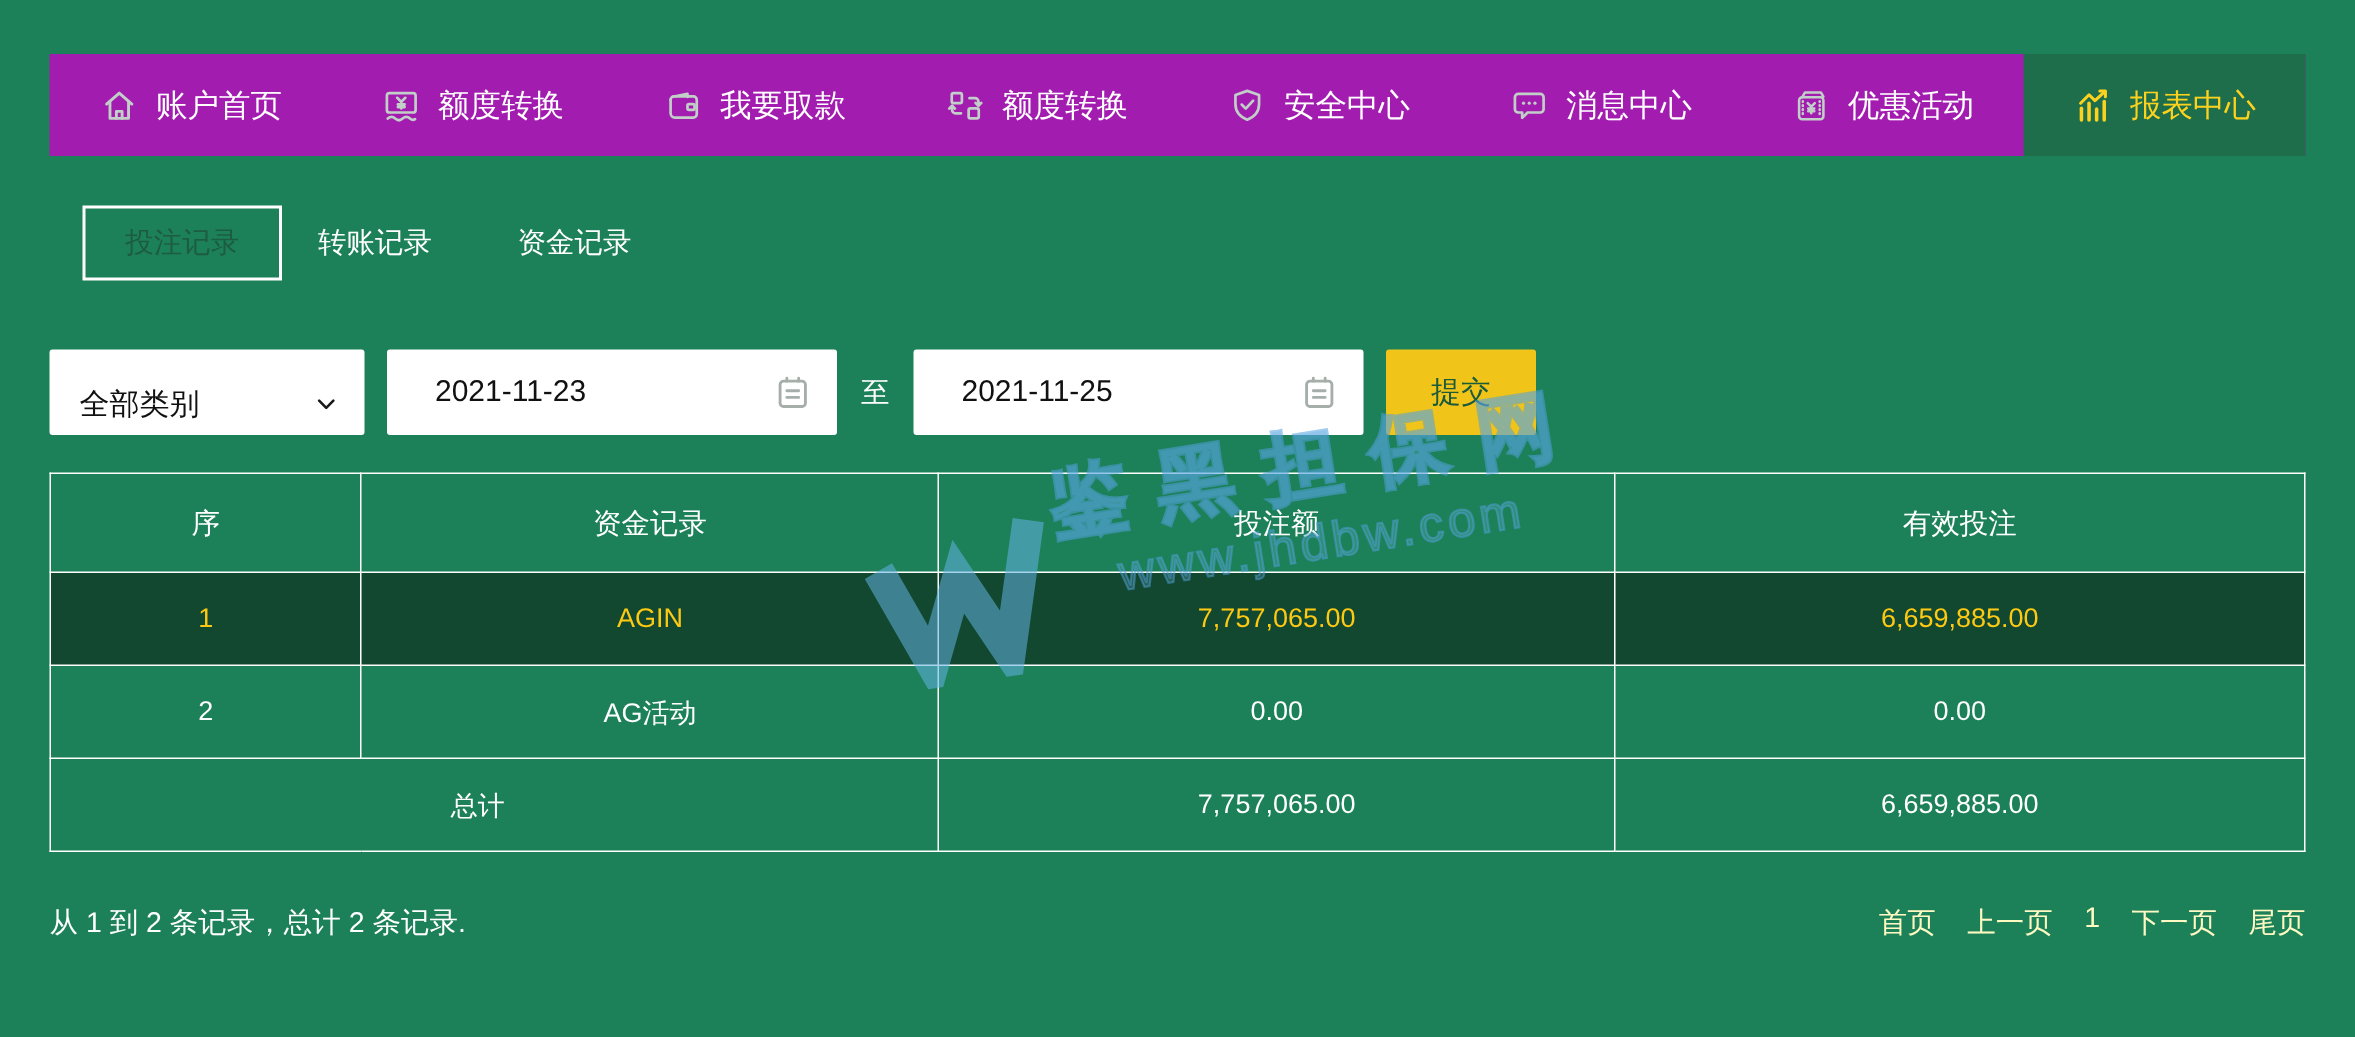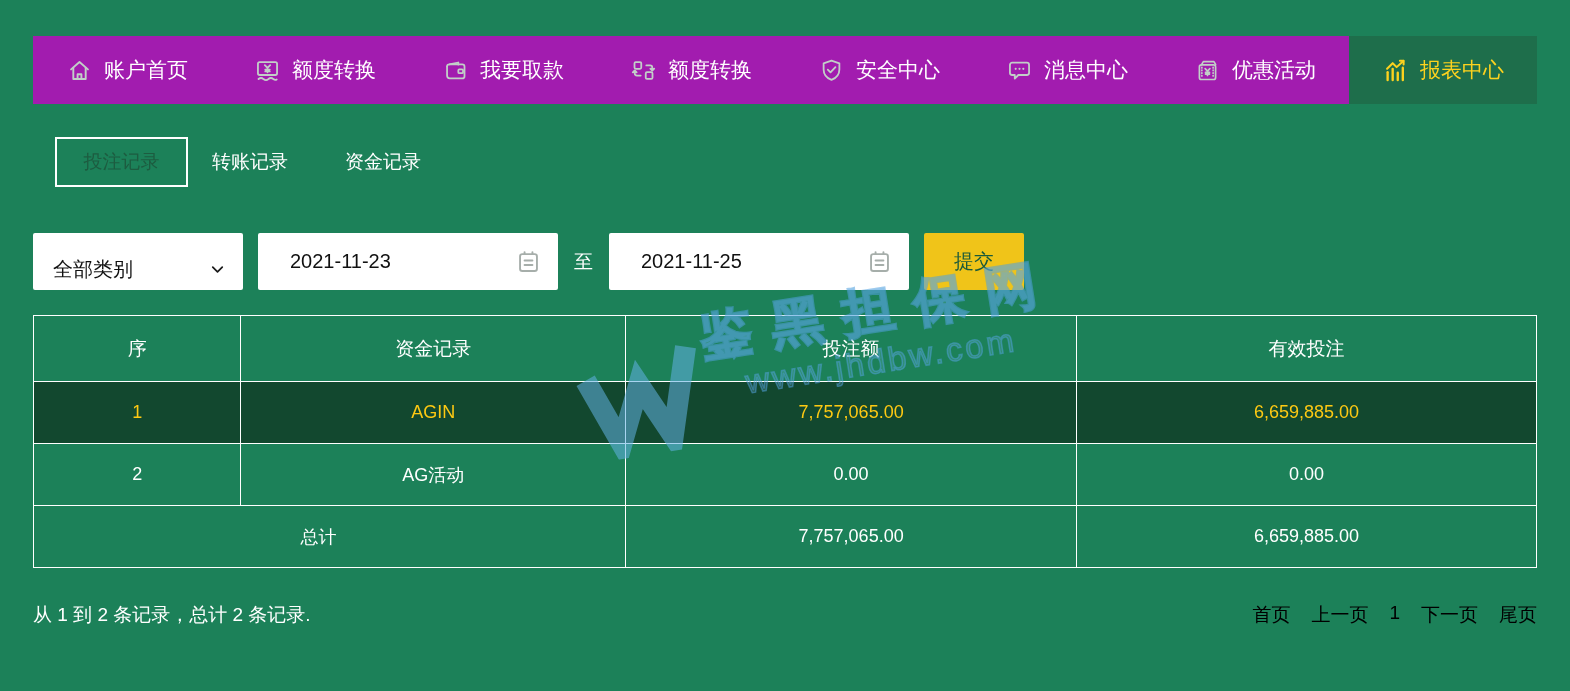--- a/index.html
+++ b/index.html
@@ -79,21 +79,21 @@
   td.game-cell { color:#fdc913; }
   td.total-label { text-align:right; padding-right:22px; font-size:19px; }
 
   
   .bottom-bar {
     position:absolute; left:33px; top:602px; width:1504px;
     display:flex; justify-content:space-between; align-items:center;
   }
   .summary { color:#ffffff; font-size:19px; }
   .pagination { display:flex; gap:21px; }
-  .page-link { color:#000000; font-size:19px; cursor:pointer; text-decoration:none; }
+  .page-link { color:#fef9c3; font-size:19px; cursor:pointer; text-decoration:none; }
 
   
   .watermark {
     position:absolute; left:573px; top:290px;
     display:flex; align-items:flex-start;
     transform:rotate(-9deg);
     pointer-events:none; z-index:5;
   }
   .wm-logo { opacity:0.55; margin-top:22px; }
   .wm-text { margin-left:4px; }

